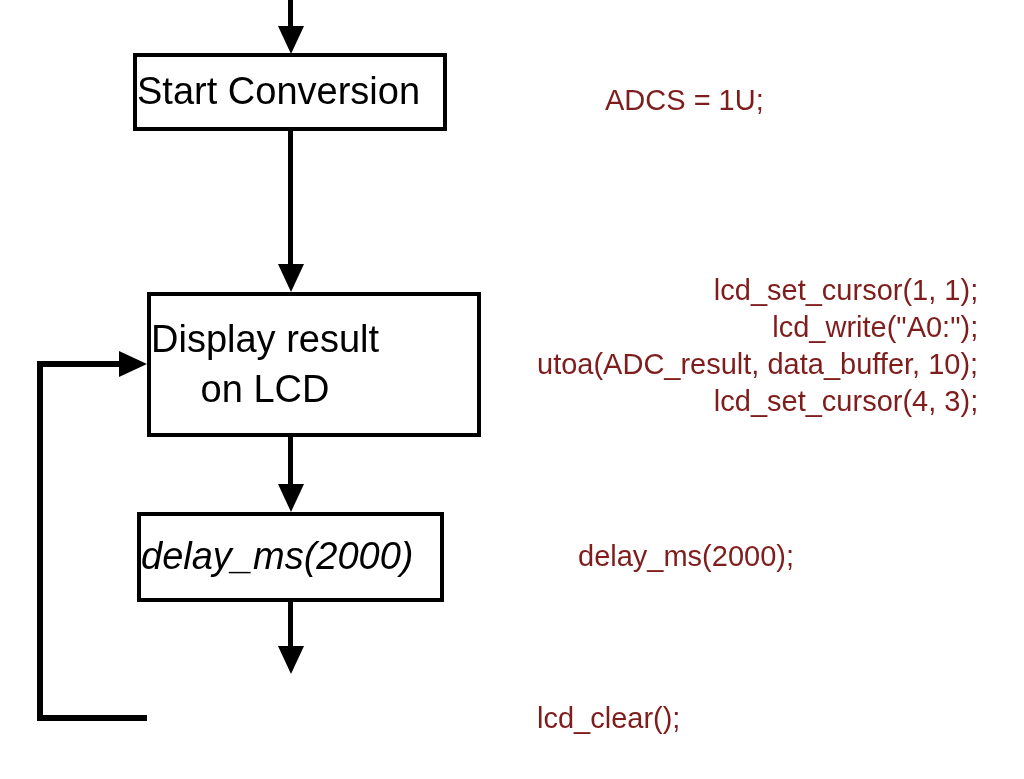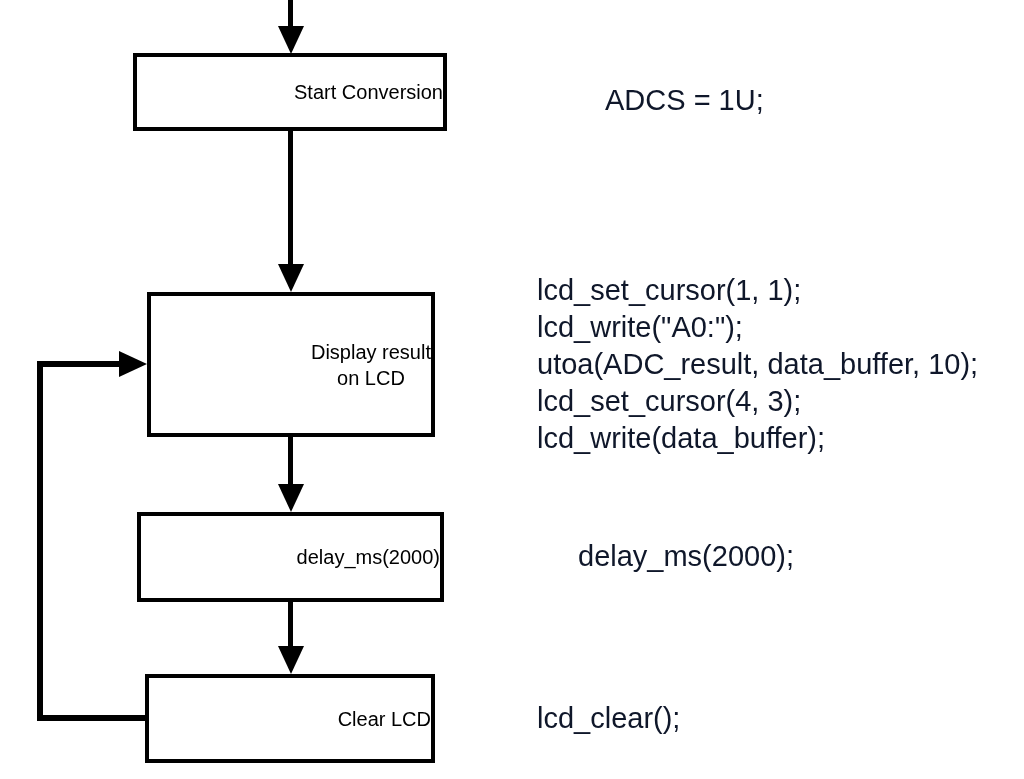--- a/index.html
+++ b/index.html
@@ -16,32 +16,32 @@
     overflow: hidden;
   }
   
   .node {
     position: absolute;
     box-sizing: border-box;
     border: 4px solid #000000;
     background: #ffffff;
     display: flex;
     align-items: center;
-    justify-content: flex-end;
-    font-size: 20px;
+    justify-content: flex-start;
+    font-size: 38px;
     color: #000000;
     text-align: center;
   }
   .node span {
     white-space: pre-line;
     line-height: 1.3;
   }
   #node-start   { left: 133px; top: 53px;  width: 314px; height: 78px;  }
-  #node-display { left: 147px; top: 292px; width: 288px; height: 145px; }
-  #node-delay   { left: 137px; top: 512px; width: 307px; height: 90px;  }
+  #node-display { left: 147px; top: 292px; width: 334px; height: 145px; }
+  #node-delay   { left: 137px; top: 512px; width: 307px; height: 90px; font-style: italic;  }
   #node-clear   { left: 145px; top: 674px; width: 290px; height: 89px;  }
 
   
   .seg {
     position: absolute;
     background: #000000;
   }
   #seg-entry  { left: 288px; top: 0px;   width: 5px;   height: 30px; }
   #seg-a2     { left: 288px; top: 129px; width: 5px;   height: 139px; }
   #seg-a3     { left: 288px; top: 435px; width: 5px;   height: 52px; }
@@ -69,25 +69,25 @@
   #head-a2    { left: 278px; top: 264px; }
   #head-a3    { left: 278px; top: 484px; }
   #head-a4    { left: 278px; top: 646px; }
   #head-loop  { left: 119px; top: 351px; }
 
   
   .code {
     position: absolute;
     font-size: 29px;
     line-height: 37px;
-    color: #0f172a;
+    color: #7f1d1d;
     white-space: nowrap;
   }
   #code-start   { left: 605px; top: 82px;  }
-  #code-display { left: 537px; top: 272px; }
+  #code-display { left: 537px; top: 272px; text-align: right; }
   #code-delay   { left: 537px; top: 538px; margin-left: 41px; }
   #code-clear   { left: 537px; top: 700px; text-align: center; }
 </style>
 </head>
 <body>
 
 <div class="canvas">
 
   <div class="seg" id="seg-entry"></div>
   <div class="head-down" id="head-entry"></div>
@@ -107,35 +107,31 @@
   <div class="seg" id="seg-a3"></div>
   <div class="head-down" id="head-a3"></div>
 
   <div class="node" id="node-delay">
     <span>delay_ms(2000)</span>
   </div>
 
   <div class="seg" id="seg-a4"></div>
   <div class="head-down" id="head-a4"></div>
 
-  <div class="node" id="node-clear">
-    <span>Clear LCD</span>
-  </div>
 
   <div class="seg" id="seg-loop-bottom"></div>
   <div class="seg" id="seg-loop-vert"></div>
   <div class="seg" id="seg-loop-top"></div>
   <div class="head-right" id="head-loop"></div>
 
   <div class="code" id="code-start">ADCS = 1U;</div>
 
   <div class="code" id="code-display">
     <div>lcd_set_cursor(1, 1);</div>
     <div>lcd_write("A0:");</div>
     <div>utoa(ADC_result, data_buffer, 10);</div>
     <div>lcd_set_cursor(4, 3);</div>
-    <div>lcd_write(data_buffer);</div>
   </div>
 
   <div class="code" id="code-delay">delay_ms(2000);</div>
   <div class="code" id="code-clear">lcd_clear();</div>
 
 </div>
 
 </body></html>

